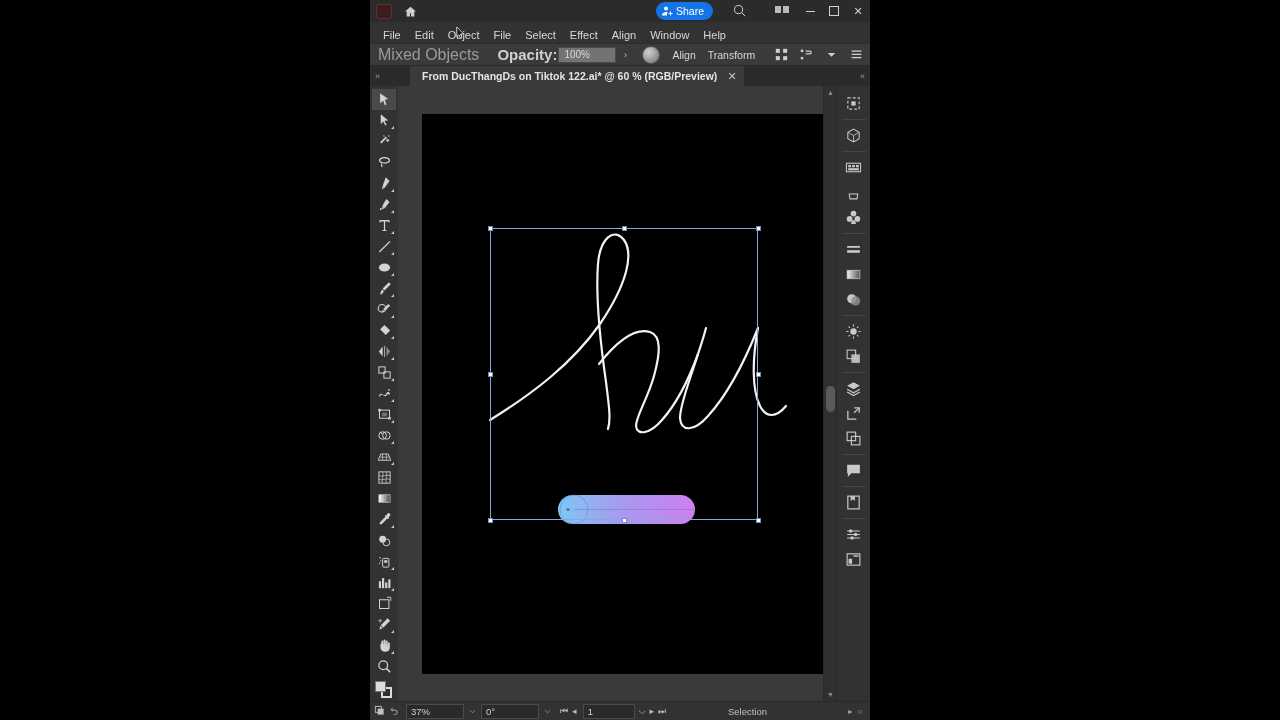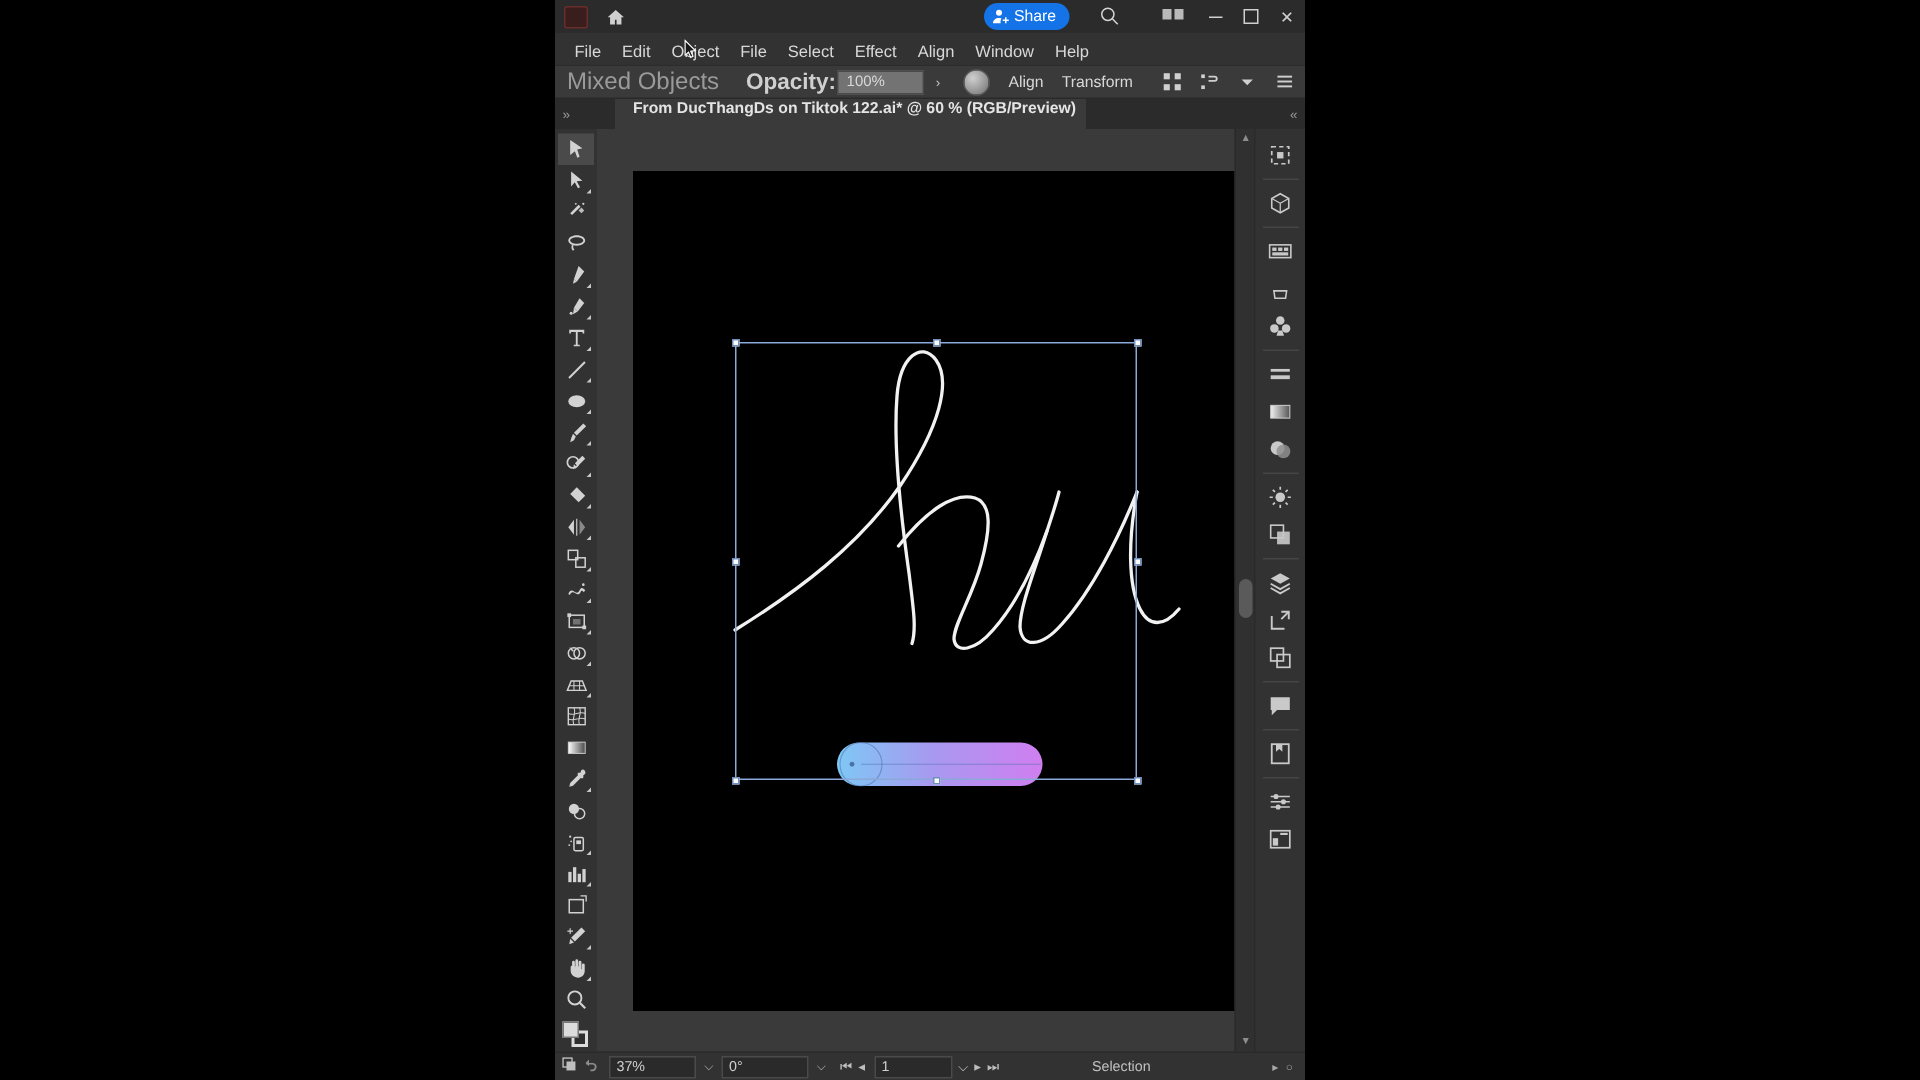--- a/index.html
+++ b/index.html
@@ -90,21 +90,21 @@
   .cb-right .icn { width: 15px; height: 15px; display:flex; align-items:center; justify-content:center; cursor:pointer; }
   .cb-right svg { fill: #cfcfcf; }
 
   
   .tabbar {
     height: 20px; background: #2b2b2b; display: flex; align-items: center; flex: none; position: relative;
   }
   .dblchev-l { font-size: 9px; color: #9a9a9a; padding-left: 5px; width: 18px; cursor: pointer; }
   .doctab {
     height: 20px; background: #3a3a3a; display: flex; align-items: center;
-    padding: 0 7px 0 12px; gap: 10px; margin-left: 22px; flex-direction: column;
+    padding: 0 7px 0 12px; gap: 10px; margin-left: 22px;
   }
   .doctab .t { font-size: 10.5px; color: #e4e4e4; font-weight: bold; white-space: nowrap; }
   .doctab .x { font-size: 11px; color: #c2c2c2; cursor: pointer; }
   .dblchev-r { position: absolute; right: 5px; font-size: 9px; color: #9a9a9a; cursor: pointer; }
 
   
   .workspace { flex: 1; display: flex; position: relative; min-height: 0; }
 
   
   .toolbar {

